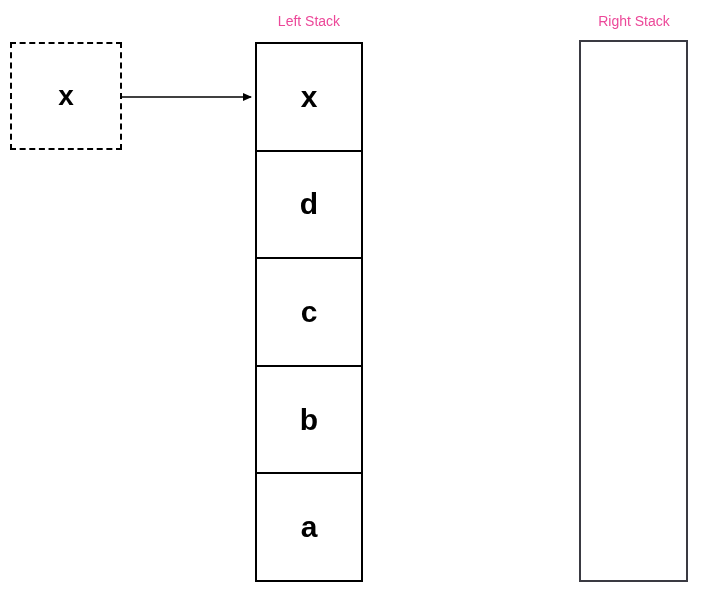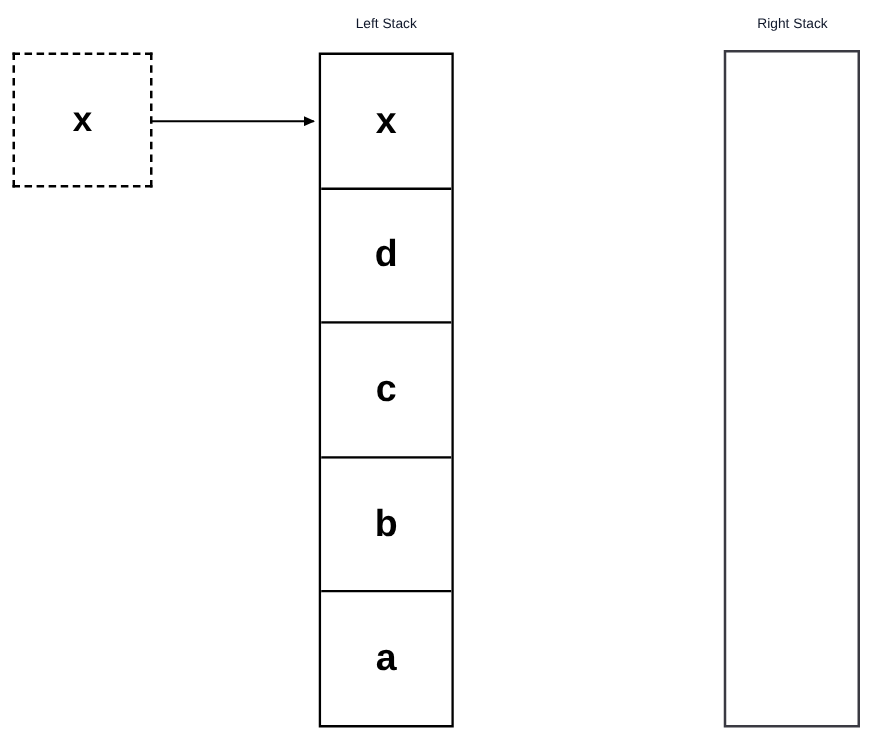--- a/index.html
+++ b/index.html
@@ -15,22 +15,22 @@
     position: relative;
     width: 702px;
     height: 593px;
     background: #ffffff;
     overflow: hidden;
   }
 
   
   .stack-label {
     position: absolute;
-    font-size: 11px;
-    color: #0f172a;
+    font-size: 14px;
+    color: #ec4899;
     text-align: center;
     white-space: nowrap;
     line-height: 1;
     font-weight: 400;
   }
   #left-stack-label  { left: 255px; top: 14px; width: 108px; }
   #right-stack-label { left: 579px; top: 14px; width: 110px; }
 
   
   #left-stack {

